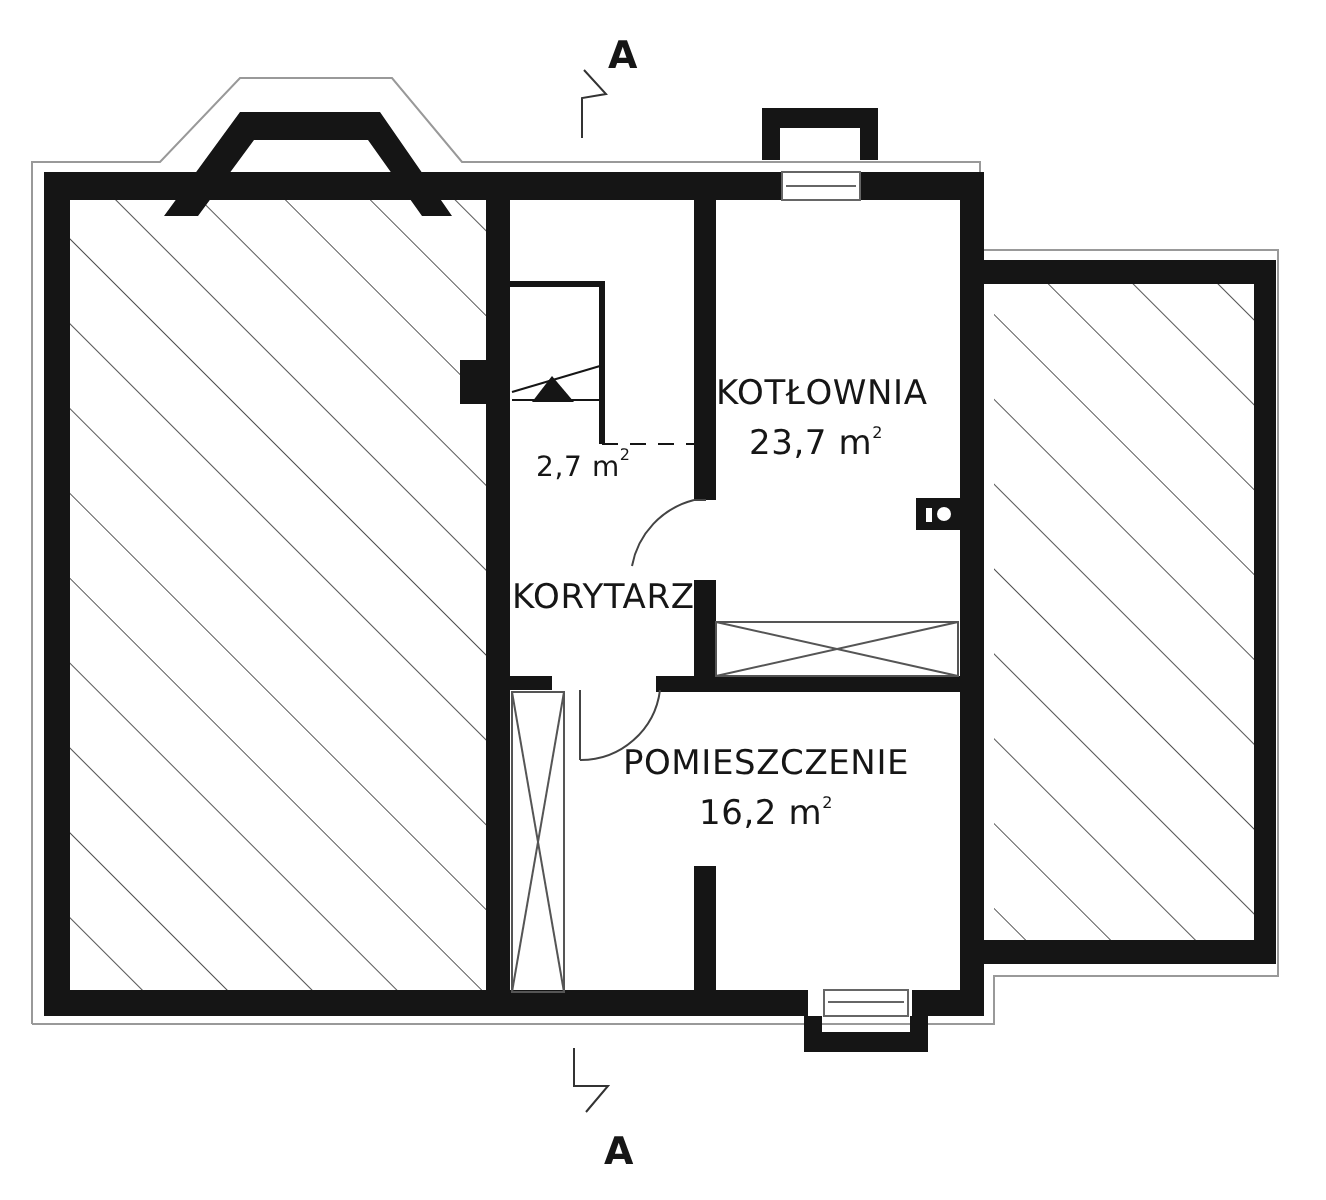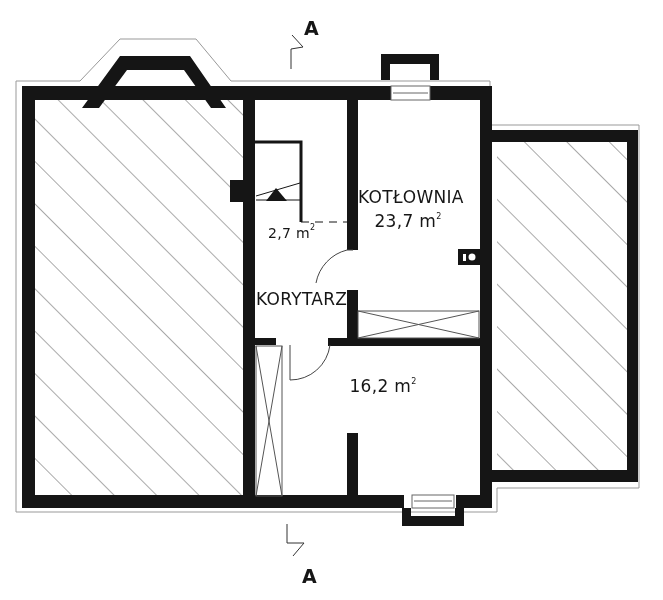--- a/index.html
+++ b/index.html
@@ -121,14 +121,15 @@
 <div class="lbl" style="left:358px;top:187px;width:100px;">
   <div>KOTŁOWNIA</div>
   <div><span>23,7</span> <span>m</span><sup>2</sup></div>
 </div>
 
 <div class="lbl" style="left:256px;top:277px;width:91px;margin-top:12px;">
   <div>KORYTARZ</div>
 </div>
 
 <div class="lbl" style="left:298px;top:372px;width:170px;">
+  <div>POMIESZCZENIE</div>
   <div><span>16,2</span> <span>m</span><sup>2</sup></div>
 </div>
 
 </body></html>

